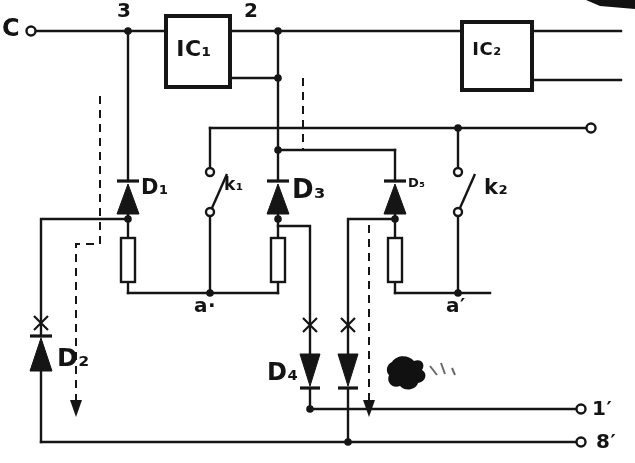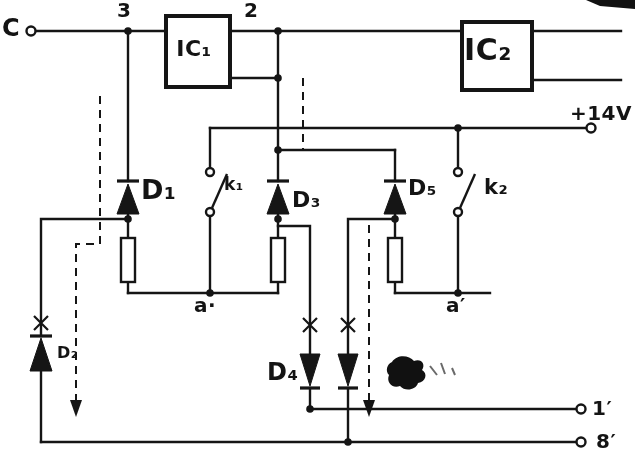--- a/index.html
+++ b/index.html
@@ -161,27 +161,26 @@
       <polygon points="586,0 635,0 635,9 600,6"></polygon>
       <path d="M392,362c5,-8 17,-7 22,-1c7,-3 12,3 8,9c6,3 4,12 -4,13c-2,7 -13,9 -18,3c-8,3 -14,-4 -11,-11c-4,-4 -2,-11 3,-13z"></path>
       <path d="M430,366 l7,9 M441,363 l4,11 M452,368 l3,7" stroke="#6a6a6a" stroke-width="2" fill="none"></path>
     </g>
   </svg>
 
   <span class="lbl" style="left:2px;top:16px;font-size:24px">C</span>
   <span class="lbl" style="left:117px;top:0px;font-size:20px">3</span>
   <span class="lbl" style="left:244px;top:0px;font-size:20px">2</span>
   <span class="lbl center" style="left:168px;top:37px;width:52px;font-size:22px">IC₁</span>
-  <span class="lbl center" style="left:464px;top:34px;width:46px;font-size:30px">IC₂</span>
-  <span class="lbl" style="left:141px;top:176px;font-size:27px">D₁</span>
+  <span class="lbl center" style="left:464px;top:40px;width:46px;font-size:18px">IC₂</span>
+  <span class="lbl" style="left:141px;top:176px;font-size:21px">D₁</span>
   <span class="lbl" style="left:224px;top:176px;font-size:17px">k₁</span>
-  <span class="lbl" style="left:292px;top:188px;font-size:22px">D₃</span>
-  <span class="lbl" style="left:408px;top:176px;font-size:22px">D₅</span>
+  <span class="lbl" style="left:292px;top:176px;font-size:26px">D₃</span>
+  <span class="lbl" style="left:408px;top:176px;font-size:13px">D₅</span>
   <span class="lbl" style="left:484px;top:176px;font-size:21px">k₂</span>
   <span class="lbl" style="left:194px;top:295px;font-size:20px">a·</span>
   <span class="lbl" style="left:446px;top:295px;font-size:20px">a′</span>
-  <span class="lbl" style="left:57px;top:345px;font-size:16px">D₂</span>
+  <span class="lbl" style="left:57px;top:345px;font-size:25px">D₂</span>
   <span class="lbl" style="left:267px;top:360px;font-size:24px">D₄</span>
-  <span class="lbl" style="right:3px;top:103px;font-size:20px">+14V</span>
   <span class="lbl" style="left:592px;top:398px;font-size:20px">1′</span>
   <span class="lbl" style="left:596px;top:431px;font-size:20px">8′</span>
 
 </div>
 
 </body></html>

